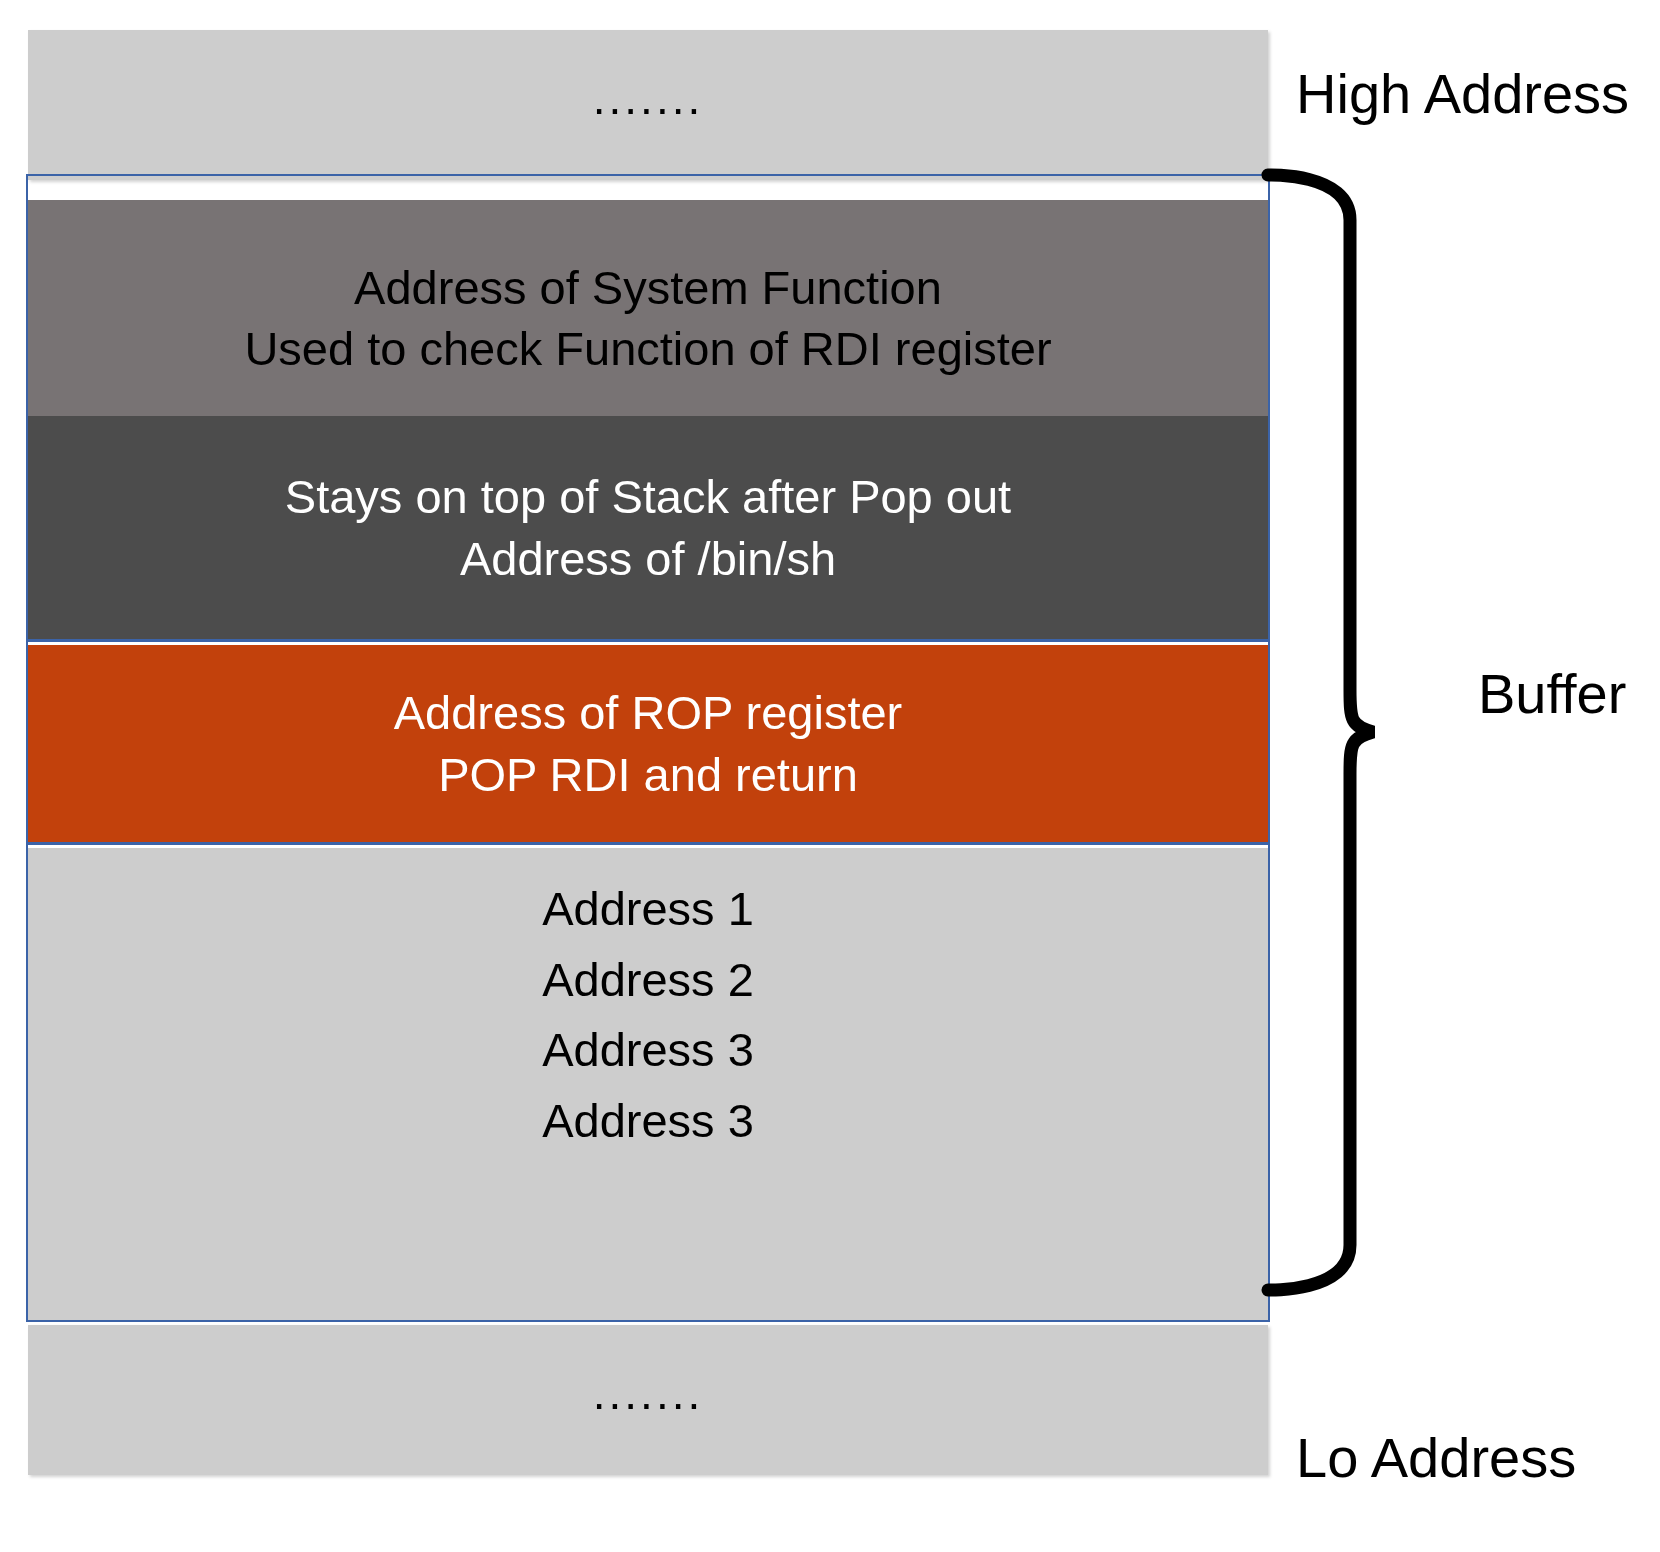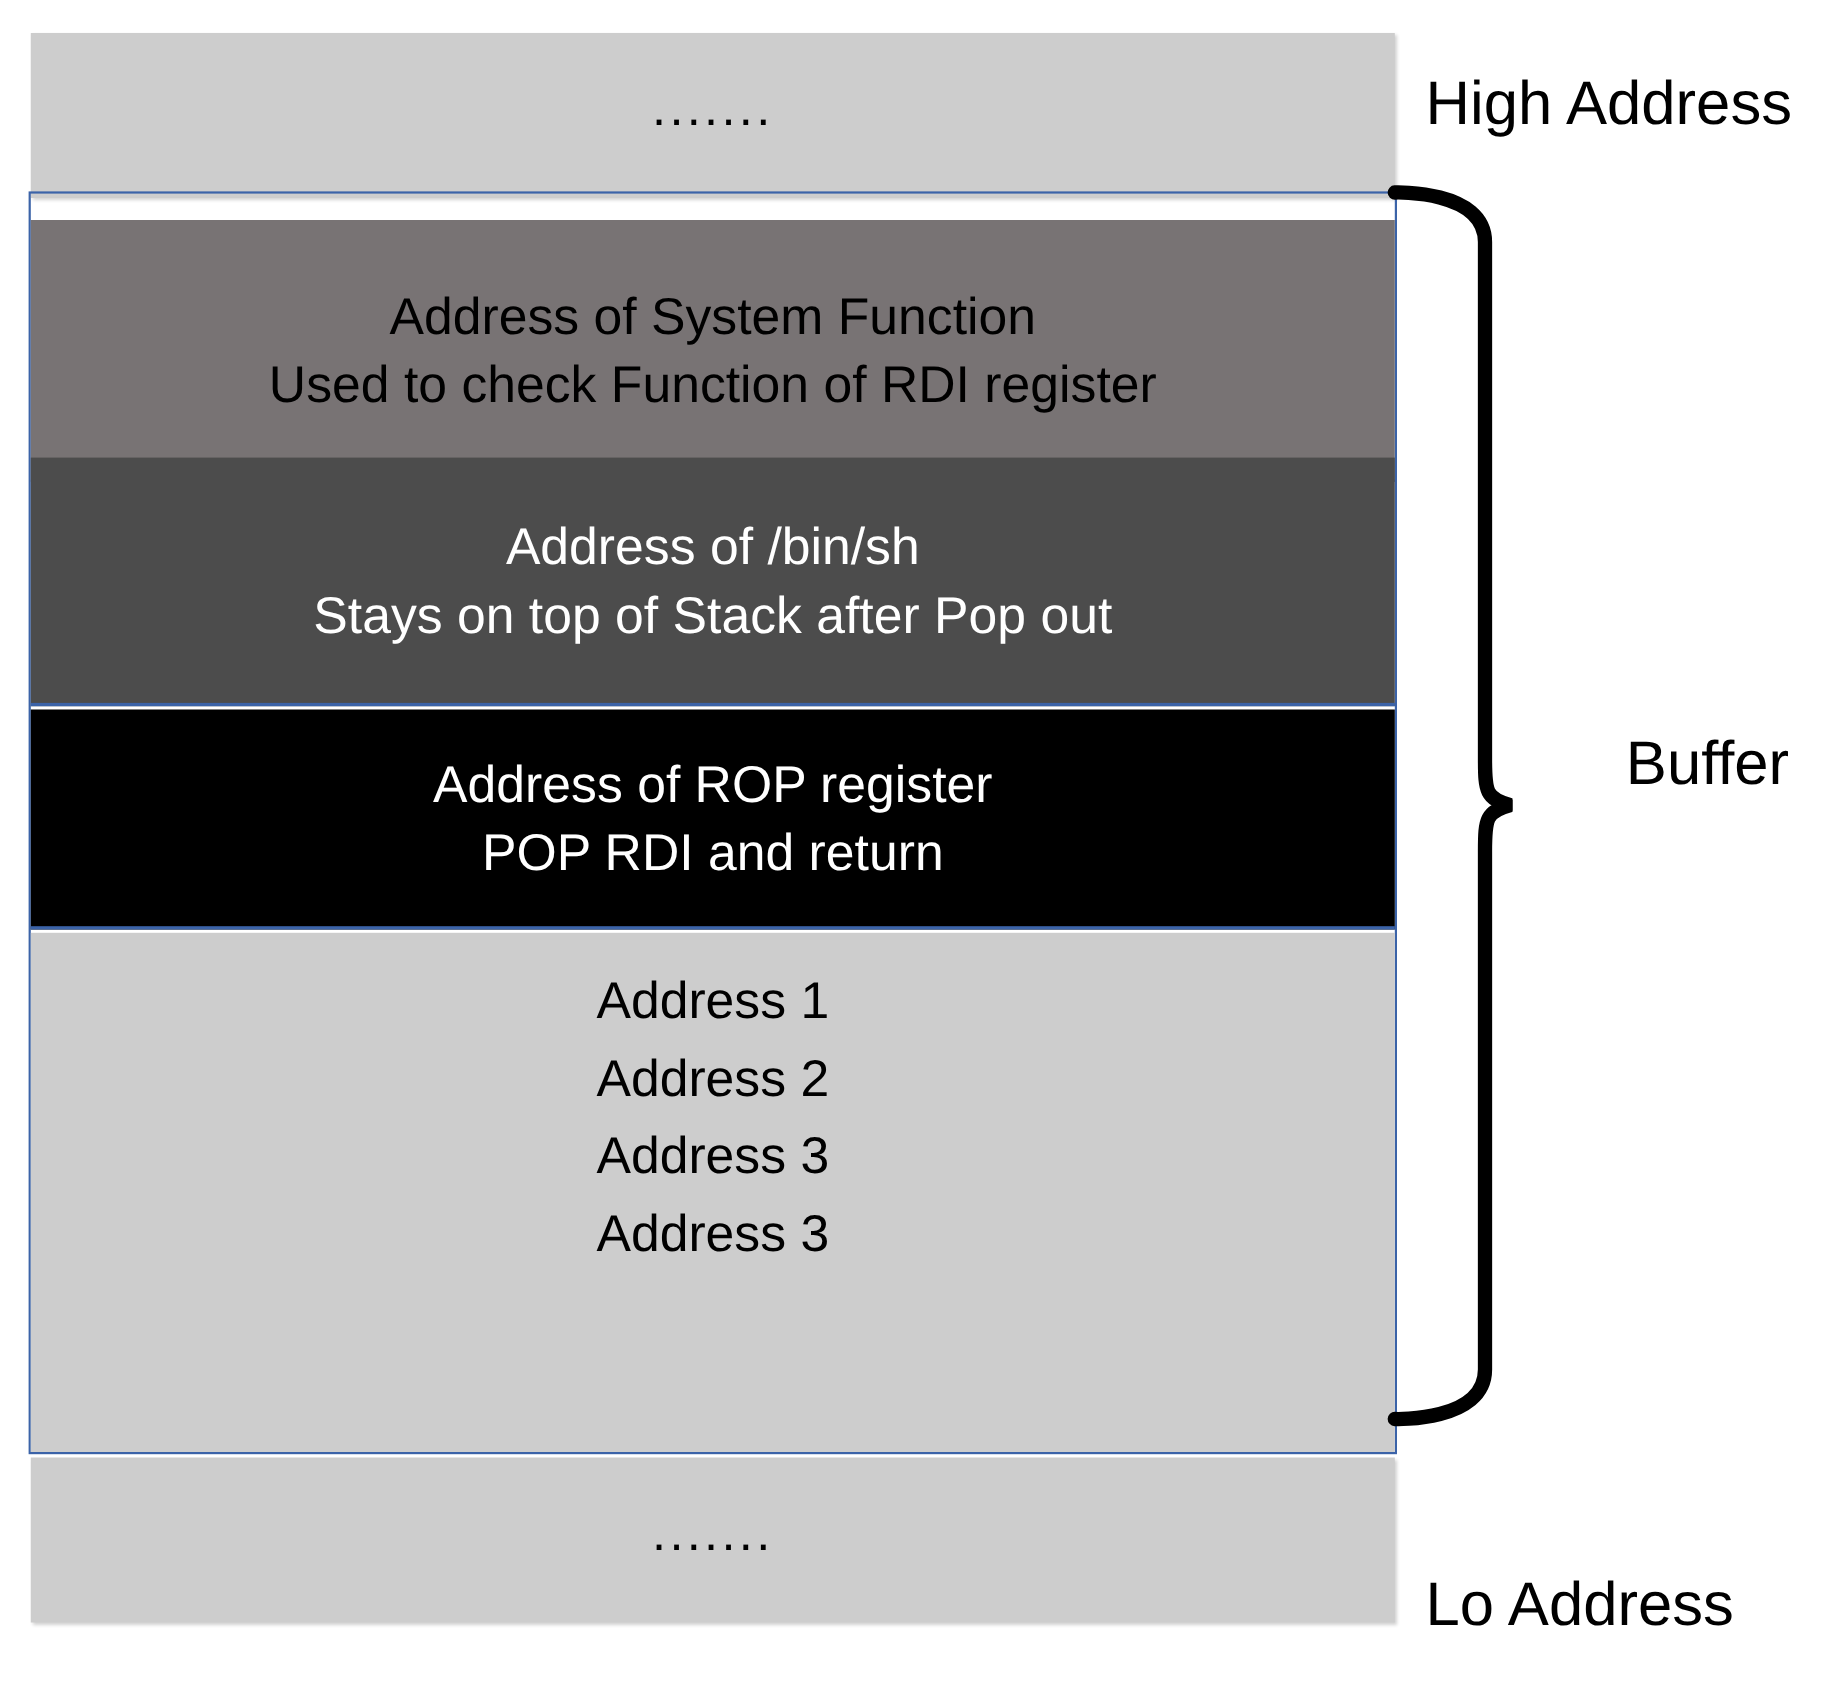--- a/index.html
+++ b/index.html
@@ -92,21 +92,21 @@
     color: #ffffff;
     font-size: 47px;
     border-bottom: 3px solid #3b63a8;
   }
 
   .band-rop {
     left: 28px;
     top: 645px;
     width: 1240px;
     height: 200px;
-    background: #000000;
+    background: #c2410c;
     color: #ffffff;
     font-size: 47px;
     border-bottom: 3px solid #3b63a8;
   }
 
   .band-addresses {
     left: 28px;
     top: 848px;
     width: 1240px;
     height: 472px;
@@ -155,22 +155,22 @@
   </div>
 
   <div class="buffer-box"></div>
 
   <div class="band band-sysfunc">
     <span class="band-line">Address of System Function</span>
     <span class="band-line">Used to check Function of RDI register</span>
   </div>
 
   <div class="band band-binsh">
+    <span class="band-line">Stays on top of Stack after Pop out</span>
     <span class="band-line">Address of /bin/sh</span>
-    <span class="band-line">Stays on top of Stack after Pop out</span>
   </div>
 
   <div class="band band-rop">
     <span class="band-line">Address of ROP register</span>
     <span class="band-line">POP RDI and return</span>
   </div>
 
   <div class="band band-addresses">
     <span class="addr-line">Address 1</span>
     <span class="addr-line">Address 2</span>

